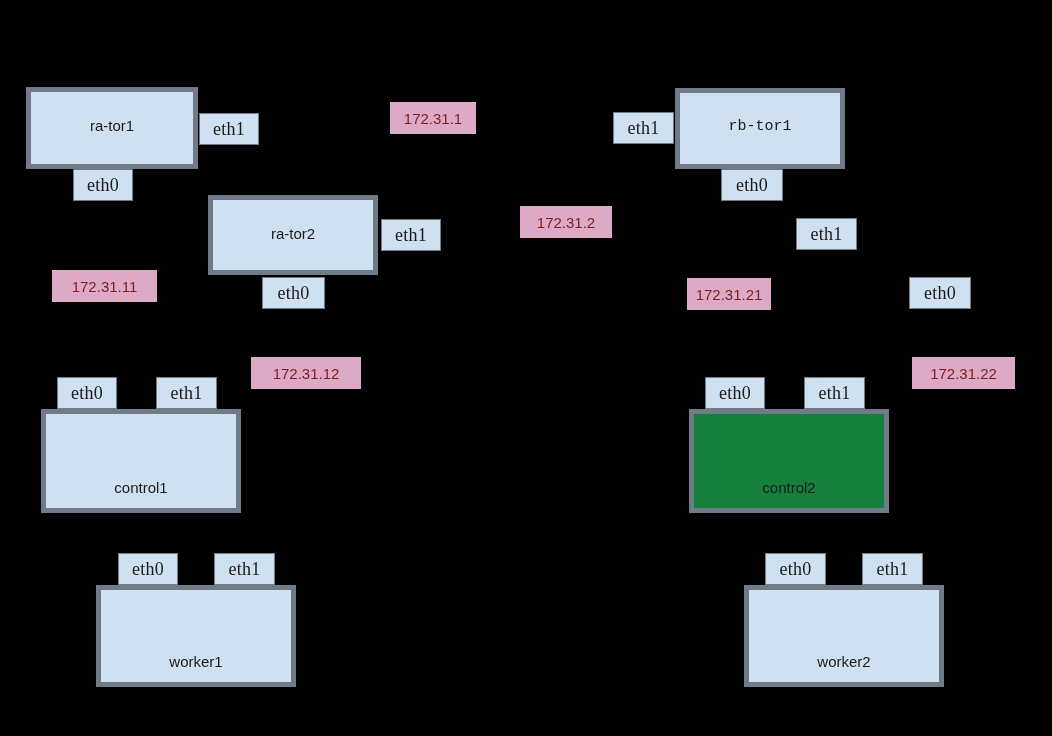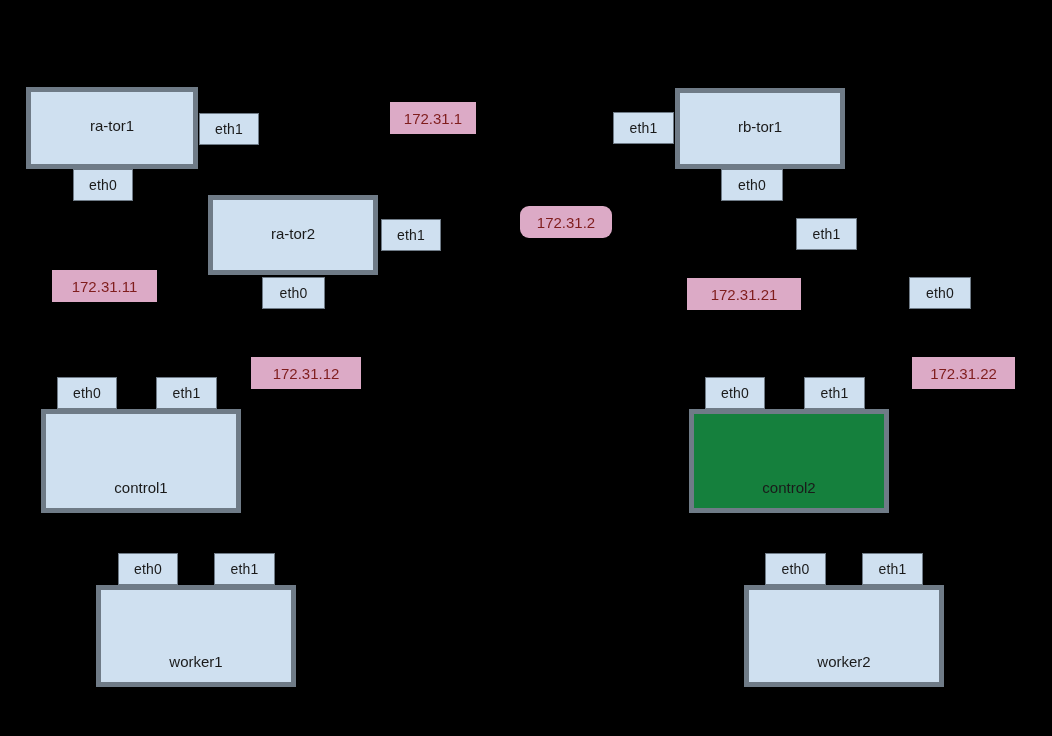--- a/index.html
+++ b/index.html
@@ -47,56 +47,57 @@
   
   .node.host .node-label {
     bottom: 12px;
   }
   .port {
     position: absolute;
     box-sizing: border-box;
     background: #cfe0f0;
     border: 1px solid #6f7b87;
     color: #1a1a1a;
-    font-size: 14px;
+    font-size: 18px;
     display: flex;
     align-items: center;
     justify-content: center;
     letter-spacing: 0.2px;
+    font-family: Liberation Serif, serif;
   }
   .netlabel {
     position: absolute;
     box-sizing: border-box;
     background: #dcaac6;
     color: #7f1d1d;
     font-size: 15px;
     display: flex;
     align-items: center;
     justify-content: center;
     padding: 16px 6px;
     white-space: nowrap;
   }
 </style>
 </head>
 <body>
 
 <div id="canvas">
     <div class="netlabel" style="left: 390px; top: 102px; width: 86px; height: 24px; background: rgb(220, 170, 198);">172.31.1</div>
-    <div class="netlabel" style="left: 520px; top: 206px; width: 92px; height: 24px; background: rgb(220, 170, 198); border-radius: 9px;">172.31.2</div>
+    <div class="netlabel" style="left: 520px; top: 206px; width: 92px; height: 24px; background: rgb(220, 170, 198);">172.31.2</div>
     <div class="netlabel" style="left: 52px; top: 270px; width: 105px; height: 24px; background: rgb(220, 170, 198);">172.31.11</div>
-    <div class="netlabel" style="left: 687px; top: 278px; width: 114px; height: 24px; background: rgb(220, 170, 198);">172.31.21</div>
+    <div class="netlabel" style="left: 687px; top: 278px; width: 84px; height: 24px; background: rgb(220, 170, 198);">172.31.21</div>
     <div class="netlabel" style="left: 251px; top: 357px; width: 110px; height: 24px; background: rgb(220, 170, 198);">172.31.12</div>
     <div class="netlabel" style="left: 912px; top: 357px; width: 103px; height: 24px; background: rgb(220, 170, 198);">172.31.22</div>
     <div class="node switch label-top" style="left: 26px; top: 87px; width: 172px; height: 82px; background: rgb(207, 224, 240); border-color: rgb(111, 123, 135);">
       <div class="node-label">ra-tor1</div>
     </div>
     <div class="node switch label-top" style="left: 208px; top: 195px; width: 170px; height: 80px; background: rgb(207, 224, 240); border-color: rgb(111, 123, 135);">
       <div class="node-label">ra-tor2</div>
     </div>
-    <div class="node switch label-top" style="left: 675px; top: 88px; width: 170px; height: 81px; background: rgb(207, 224, 240); border-color: rgb(111, 123, 135);">
+    <div class="node switch label-top" style="left: 675px; top: 88px; width: 170px; height: 81px; background: rgb(207, 224, 240); border-color: rgb(111, 123, 135); font-family: Liberation Mono, monospace;">
       <div class="node-label">rb-tor1</div>
     </div>
     <div class="node host" style="left: 41px; top: 409px; width: 200px; height: 104px; background: rgb(207, 224, 240); border-color: rgb(111, 123, 135);">
       <div class="node-label">control1</div>
     </div>
     <div class="node host" style="left: 689px; top: 409px; width: 200px; height: 104px; background: #15803d; border-color: rgb(111, 123, 135);">
       <div class="node-label">control2</div>
     </div>
     <div class="node host" style="left: 96px; top: 585px; width: 200px; height: 102px; background: rgb(207, 224, 240); border-color: rgb(111, 123, 135);">
       <div class="node-label">worker1</div>

